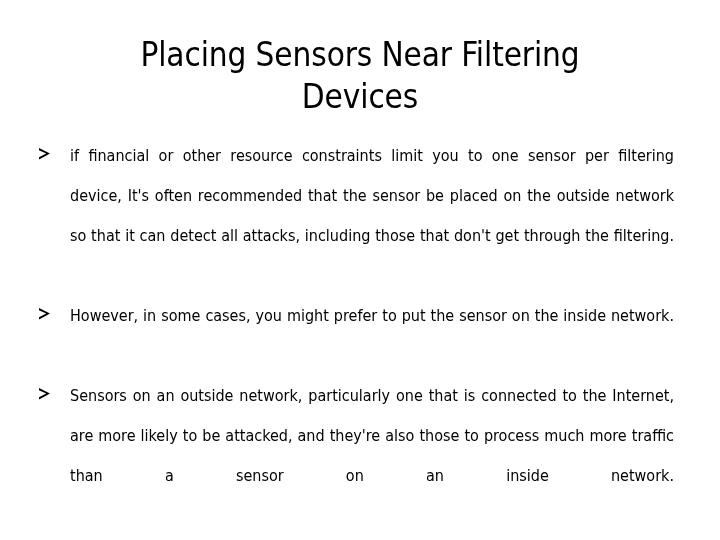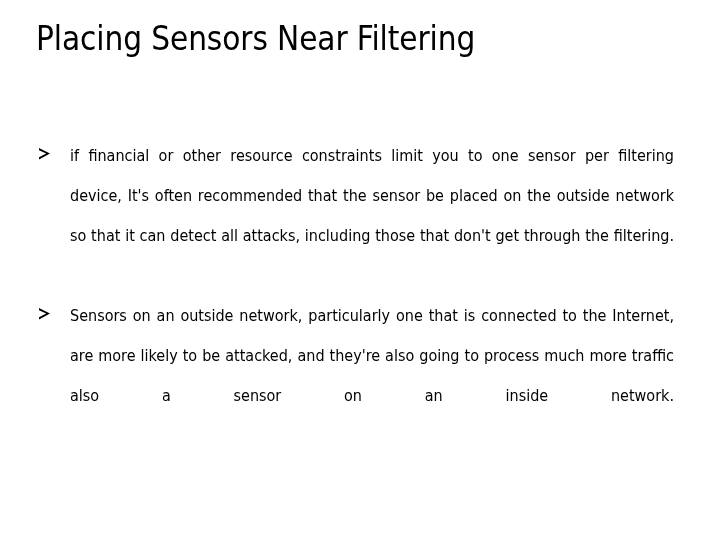--- a/index.html
+++ b/index.html
@@ -15,23 +15,23 @@
     background: #ffffff;
     overflow: hidden;
     font-family: "DejaVu Sans Condensed", "Liberation Sans Narrow", "Liberation Sans", sans-serif;
     -webkit-font-smoothing: none;
   }
 
   
   #title-block {
     position: absolute;
     left: 36px;
-    top: 18px;
+    top: 34px;
     width: 648px;
-    text-align: left;
+    text-align: center;
   }
 
   .title-line {
     display: block;
     color: #000000;
     font-family: "DejaVu Sans Condensed", "Liberation Sans Narrow", "Liberation Sans", sans-serif;
     font-size: 33px;
     font-weight: 400;
     line-height: 42px;
     letter-spacing: -0.1px;
@@ -95,38 +95,47 @@
     height: 0;
   }
 </style>
 </head>
 <body>
 
 <div id="slide">
 
   <div id="title-block">
     <span class="title-line">Placing Sensors Near Filtering</span>
+    <span class="title-line">Devices</span>
   </div>
 
   <div id="body-block">
 
     <div class="bullet-row">
       <span class="bullet-marker">
         <svg width="15" height="14" viewBox="0 0 15 14" aria-hidden="true">
           <path d="M1,1 L12,6.6 L1,12.4 L1,10.2 L8.2,6.6 L1,3.2 Z" fill="#000000"></path>
         </svg>
       </span>
       <span class="bullet-text">if financial or other resource constraints limit you to one sensor per filtering device, It's often recommended that the sensor be placed on the outside network so that it can detect all attacks, including those that don't get through the filtering.</span>
     </div>
 
+    <div class="bullet-row">
+      <span class="bullet-marker">
+        <svg width="15" height="14" viewBox="0 0 15 14" aria-hidden="true">
+          <path d="M1,1 L12,6.6 L1,12.4 L1,10.2 L8.2,6.6 L1,3.2 Z" fill="#000000"></path>
+        </svg>
+      </span>
+      <span class="bullet-text">However, in some cases, you might prefer to put the sensor on the inside network.</span>
+    </div>
 
     <div class="bullet-row">
       <span class="bullet-marker">
         <svg width="15" height="14" viewBox="0 0 15 14" aria-hidden="true">
           <path d="M1,1 L12,6.6 L1,12.4 L1,10.2 L8.2,6.6 L1,3.2 Z" fill="#000000"></path>
         </svg>
       </span>
-      <span class="bullet-text">Sensors on an outside network, particularly one that is connected to the Internet, are more likely to be attacked, and they're also going to process much more traffic also a sensor on an inside network.</span>
+      <span class="bullet-text">Sensors on an outside network, particularly one that is connected to the Internet, are more likely to be attacked, and they're also those to process much more traffic than a sensor on an inside network.</span>
     </div>
 
   </div>
 
 </div>
 
 </body></html>

